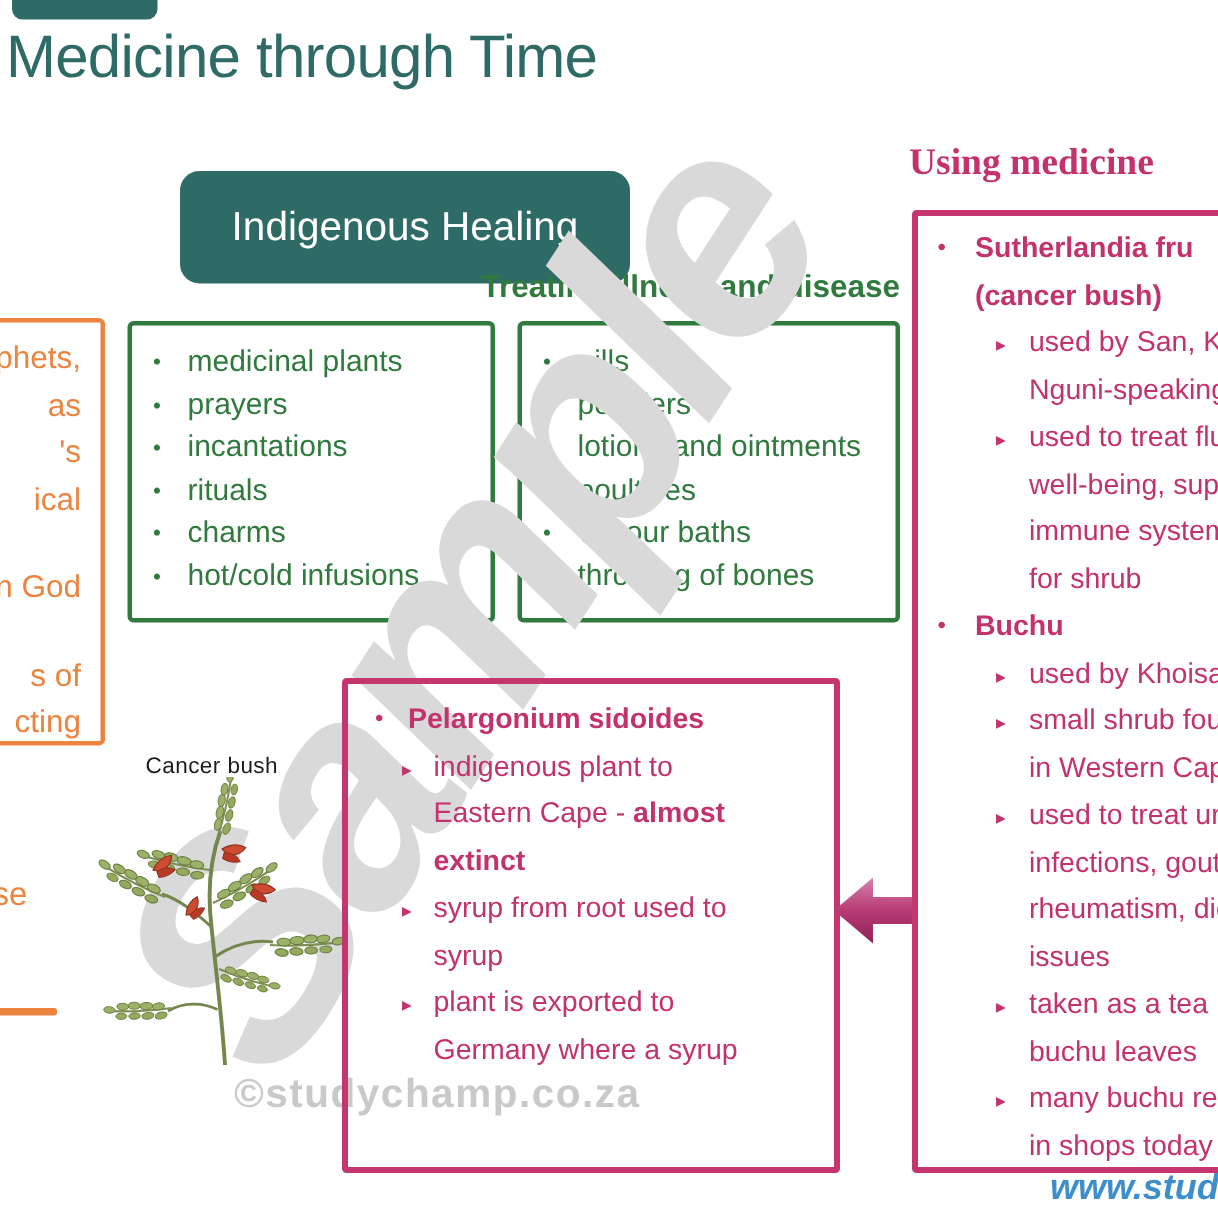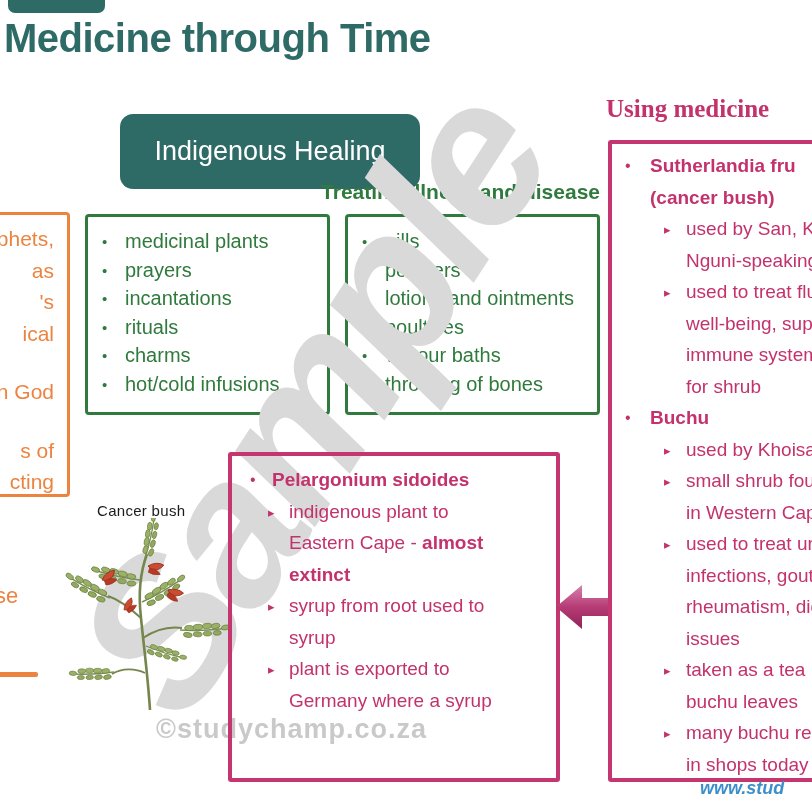--- a/index.html
+++ b/index.html
@@ -3,21 +3,21 @@
 <meta charset="utf-8">
 <style>
   html,body{margin:0;padding:0;background:#fff;}
   #canvas{position:relative;width:812px;height:812px;overflow:hidden;background:#ffffff;
           font-family:"Liberation Sans","DejaVu Sans",sans-serif;}
   .abs{position:absolute;}
   .b{font-weight:bold;}
 
   
   #top-chip{left:8px;top:-20px;width:97px;height:33px;background:#2e6b66;border-radius:7px;z-index:2;}
-  #page-title{left:4px;top:16px;font-size:40px;font-weight:bold;color:#2e6b66;letter-spacing:-.5px;z-index:2;white-space:nowrap;}
+  #page-title{left:4px;top:16px;font-size:40px;font-weight:normal;color:#2e6b66;letter-spacing:-.5px;z-index:2;white-space:nowrap;}
   #badge{left:120px;top:82px;width:300px;height:75px;background:#2e6b66;border-radius:13px;z-index:2;
          display:flex;align-items:center;justify-content:center;color:#fff;font-size:27px;margin-top:32px;}
 
   
   #treating-heading{left:85px;top:180px;width:515px;text-align:right;font-size:21px;font-weight:bold;color:#2f7a3c;z-index:2;}
   .green-box{border:3px solid #2f7a3c;border-radius:4px;box-sizing:border-box;background:transparent;z-index:2;padding-top:10px;}
   #green-box-1{left:85px;top:214px;width:245px;height:201px;}
   #green-box-2{left:345px;top:214px;width:255px;height:201px;}
   .g{position:relative;padding-left:37px;line-height:28.6px;font-size:20px;color:#2f7a3c;white-space:nowrap;}
   .g .mk{position:absolute;left:14px;top:1px;font-size:15px;}
@@ -27,21 +27,21 @@
                box-sizing:border-box;z-index:2;text-align:right;padding:8px 13px 0 0;color:#ec8440;font-size:21px;}
   #healers-box .fr{line-height:31.5px;white-space:nowrap;}
   #healers-box .gap{margin-top:27px;}
   #fragment-se{left:-5px;top:583px;font-size:22px;color:#ec8440;z-index:2;}
   #orange-bar{left:-12px;top:672px;width:50px;height:5px;background:#ec8440;border-radius:2px;z-index:2;}
 
   
   #copyright-wm{left:156px;top:714px;font-size:27px;font-weight:bold;color:#c9c9c9;letter-spacing:1px;z-index:1;white-space:nowrap;}
   #sample-wm{left:-30px;top:300px;font-size:205px;line-height:1;font-weight:bold;font-style:italic;
              color:#d9d9d9;letter-spacing:-8px;transform:rotate(-57deg);z-index:3;white-space:nowrap;}
-  #website{left:700px;top:778px;font-size:18px;font-weight:bold;font-style:italic;color:#3e8fc9;z-index:4;white-space:nowrap;}
+  #website{left:700px;top:778px;font-size:24px;font-weight:bold;font-style:italic;color:#3e8fc9;z-index:4;white-space:nowrap;}
 
   
   #figure-caption{left:97px;top:502px;font-size:15px;color:#1b1b1b;letter-spacing:.3px;z-index:4;}
   #plant{left:50px;top:518px;z-index:4;}
 
   
   .pink-box{border:4px solid #c5356f;border-radius:3px;box-sizing:border-box;z-index:4;background:transparent;}
   #pel-box{left:228px;top:452px;width:332px;height:330px;padding-top:8px;}
   #using-heading{left:606px;top:95px;font-size:25px;font-weight:bold;color:#c3326c;z-index:4;white-space:nowrap;font-family:Liberation Serif, serif;}
   #using-panel{left:608px;top:140px;width:240px;height:642px;padding-top:6px;}

